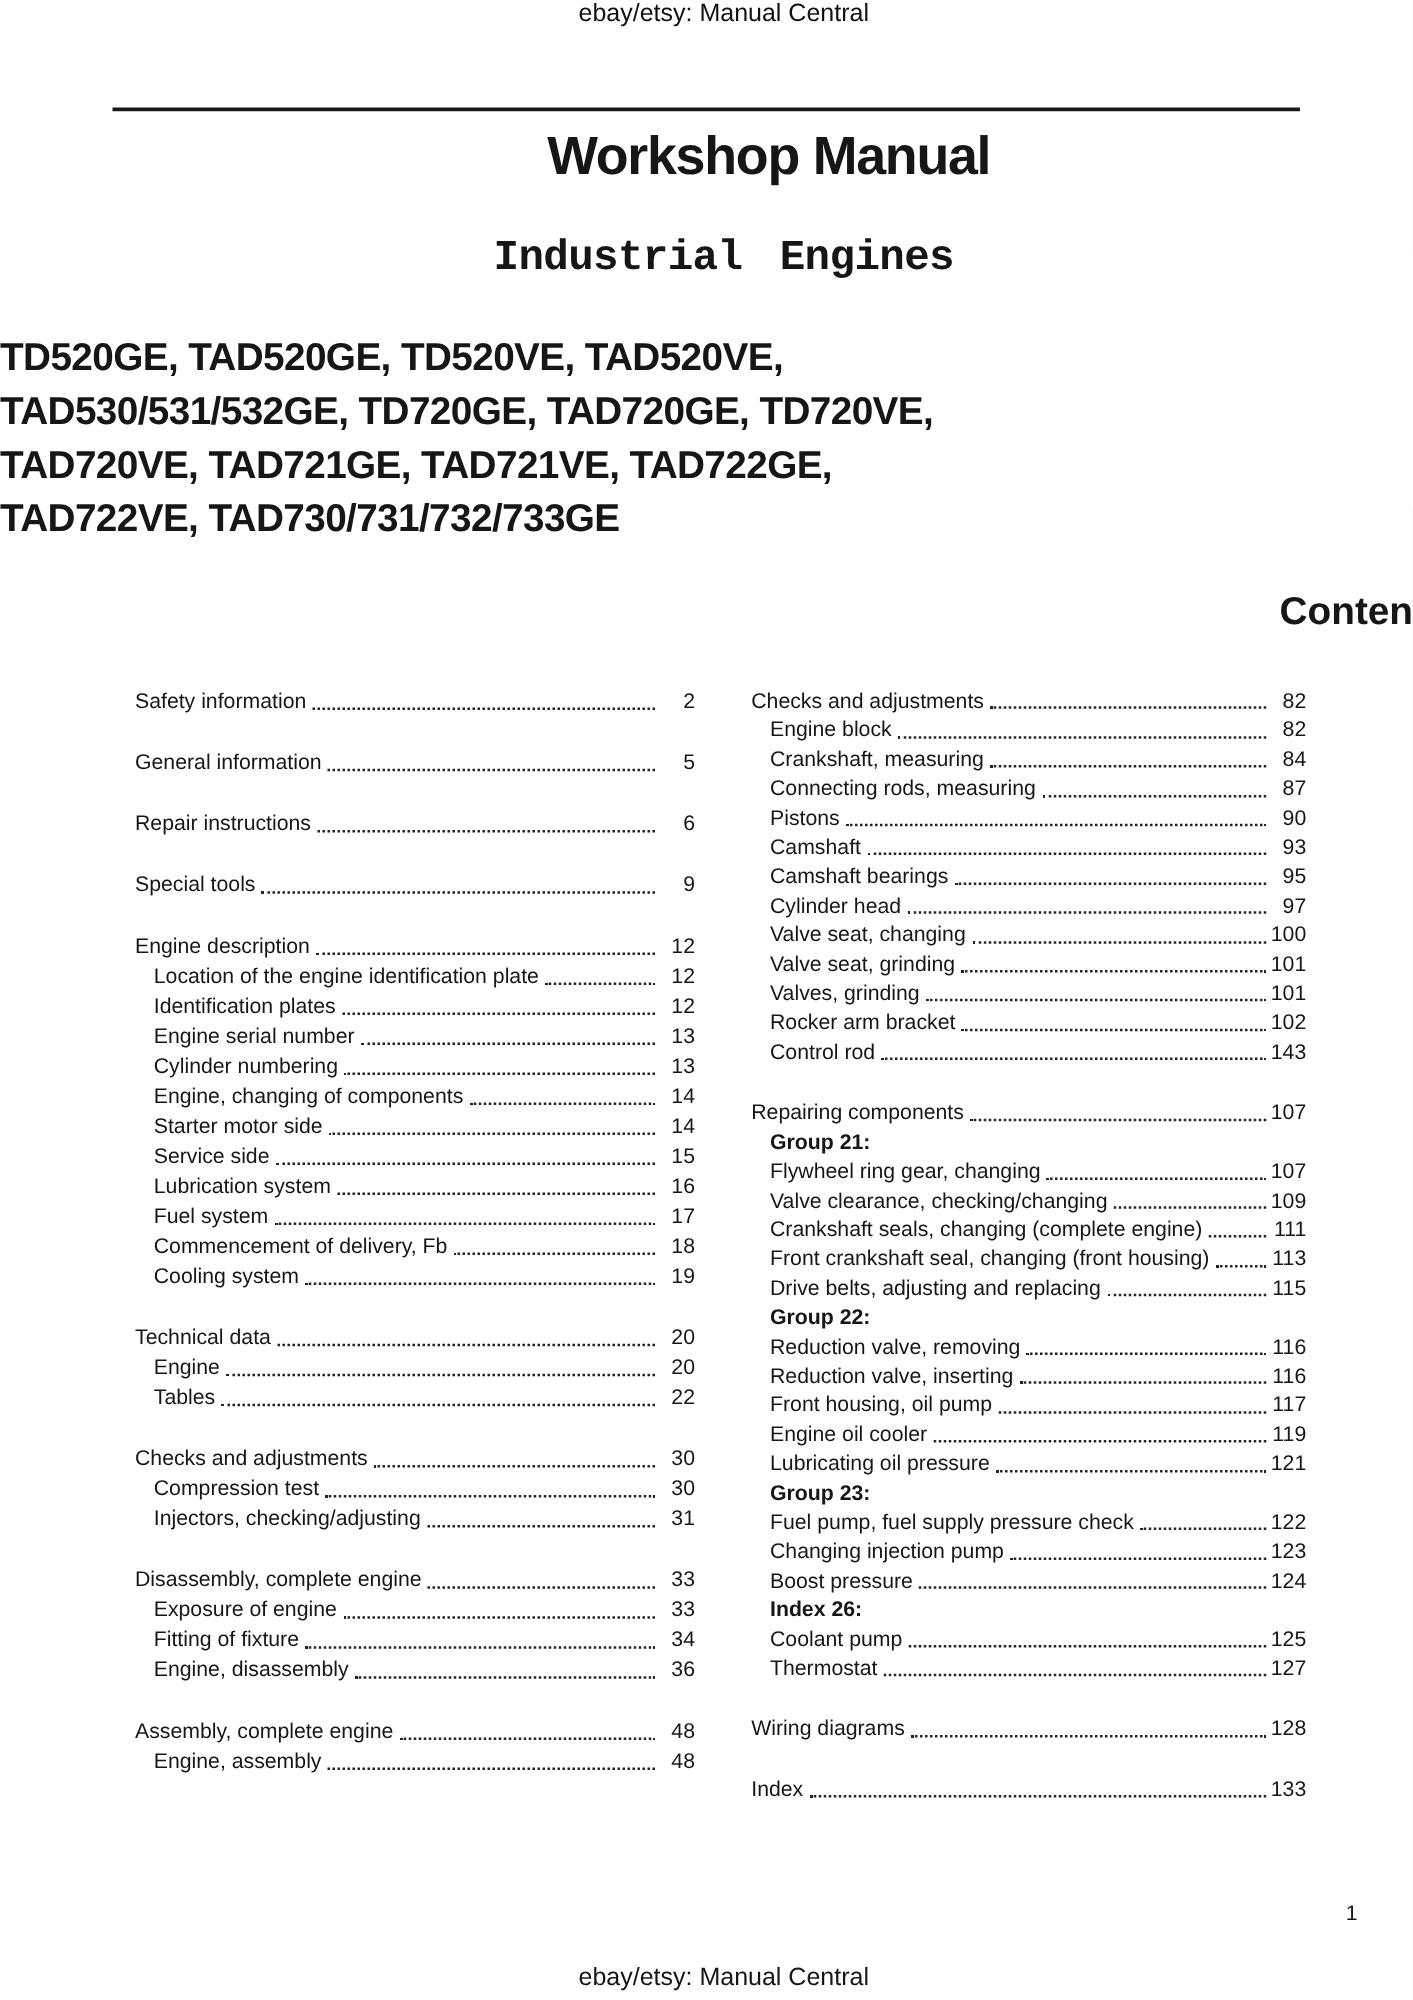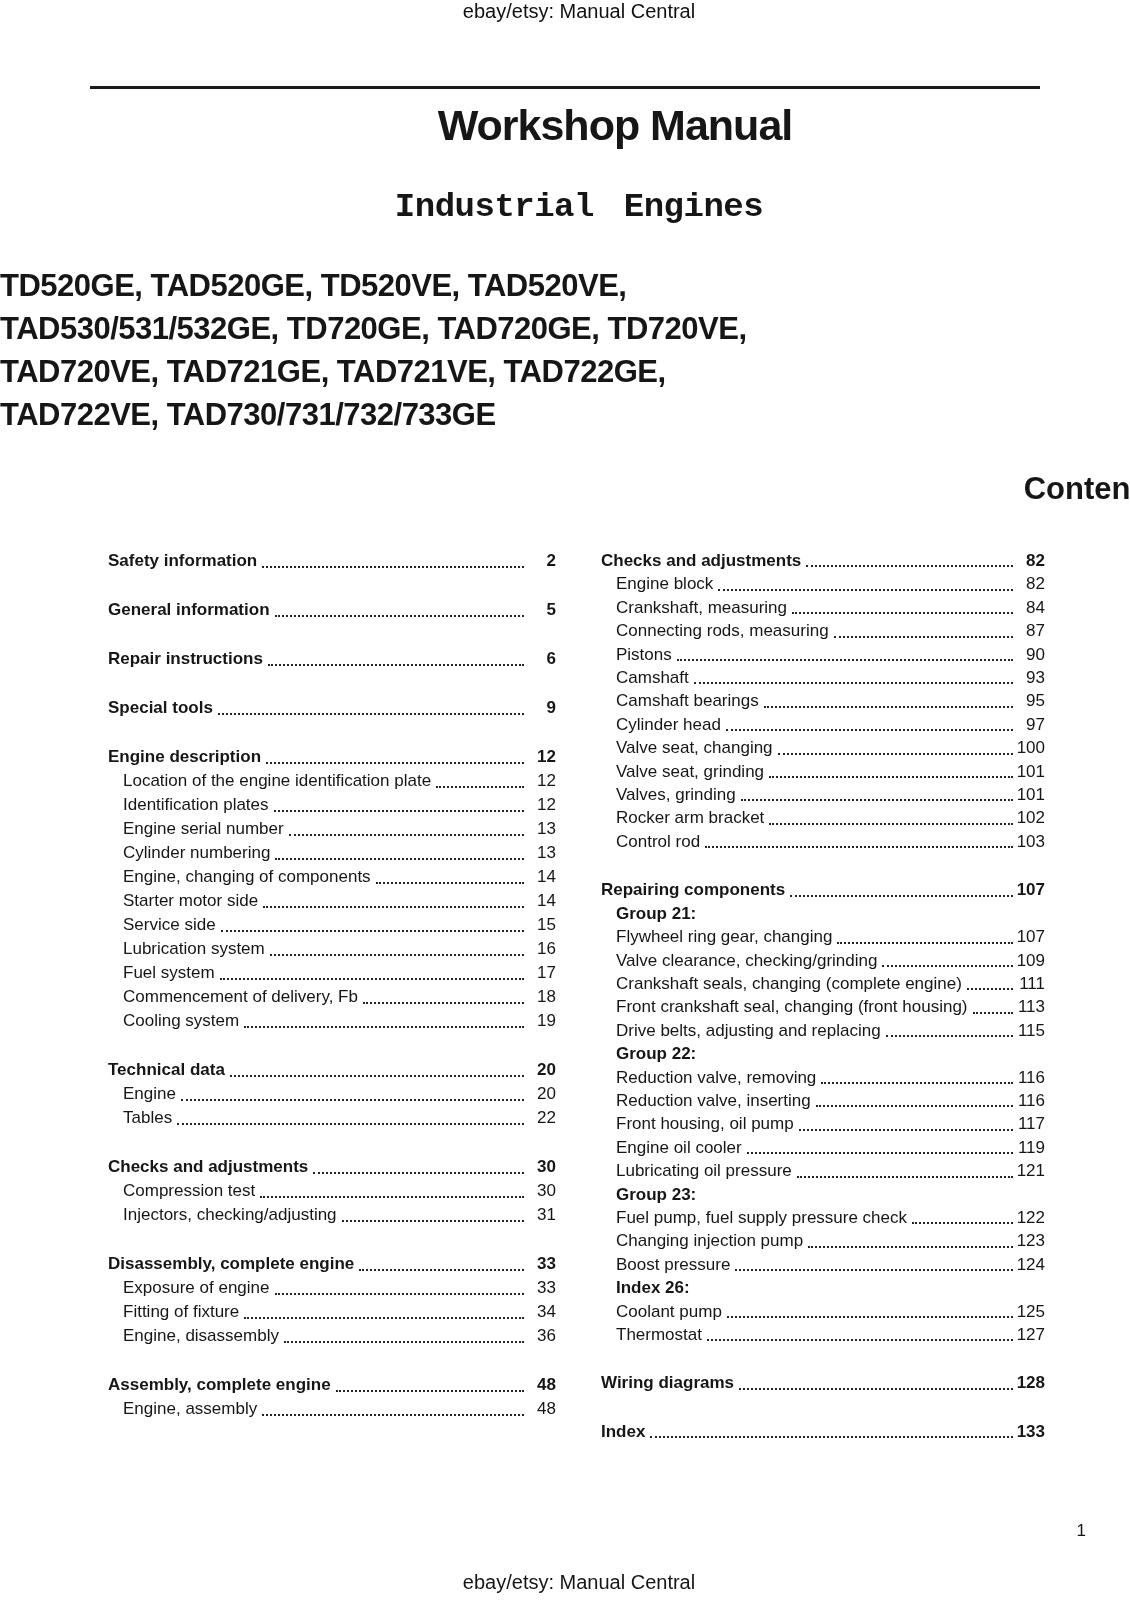--- a/index.html
+++ b/index.html
@@ -70,21 +70,21 @@
   .toc-col-right { width: 444px; }
   .toc-section { margin-bottom: 25px; }
   .toc-row {
     display: flex;
     align-items: flex-end;
     font-size: 17px;
     line-height: 24px;
   }
   .toc-col-right .toc-row { line-height: 23.4px; }
   .toc-row .lbl { white-space: nowrap; }
-  .toc-bold { font-weight: bold; }
+  .toc-bold { font-weight: normal; }
   .toc-item { padding-left: 15px; }
   .sub-head { font-weight: bold; text-align: center; }
   .leader {
     flex: 1 1 auto;
     min-width: 8px;
     border-bottom: 2px dotted #242424;
     margin: 0 2px 5px 5px;
   }
   .pagenum {
     flex: 0 0 auto;
@@ -345,39 +345,39 @@
             <span class="pagenum">101</span>
           </div>
           <div class="toc-row toc-item">
             <span class="lbl">Rocker arm bracket</span>
             <span class="leader"></span>
             <span class="pagenum">102</span>
           </div>
           <div class="toc-row toc-item">
             <span class="lbl">Control rod</span>
             <span class="leader"></span>
-            <span class="pagenum">103</span>
+            <span class="pagenum">143</span>
           </div>
         </div>
         <div class="toc-section">
           <div class="toc-row toc-bold">
             <span class="lbl">Repairing components</span>
             <span class="leader"></span>
             <span class="pagenum">107</span>
           </div>
           <div class="toc-row toc-item sub-head">
             <span class="lbl">Group 21:</span>
           </div>
           <div class="toc-row toc-item">
             <span class="lbl">Flywheel ring gear, changing</span>
             <span class="leader"></span>
             <span class="pagenum">107</span>
           </div>
           <div class="toc-row toc-item">
-            <span class="lbl">Valve clearance, checking/grinding</span>
+            <span class="lbl">Valve clearance, checking/changing</span>
             <span class="leader"></span>
             <span class="pagenum">109</span>
           </div>
           <div class="toc-row toc-item">
             <span class="lbl">Crankshaft seals, changing (complete engine)</span>
             <span class="leader"></span>
             <span class="pagenum">111</span>
           </div>
           <div class="toc-row toc-item">
             <span class="lbl">Front crankshaft seal, changing (front housing)</span>

